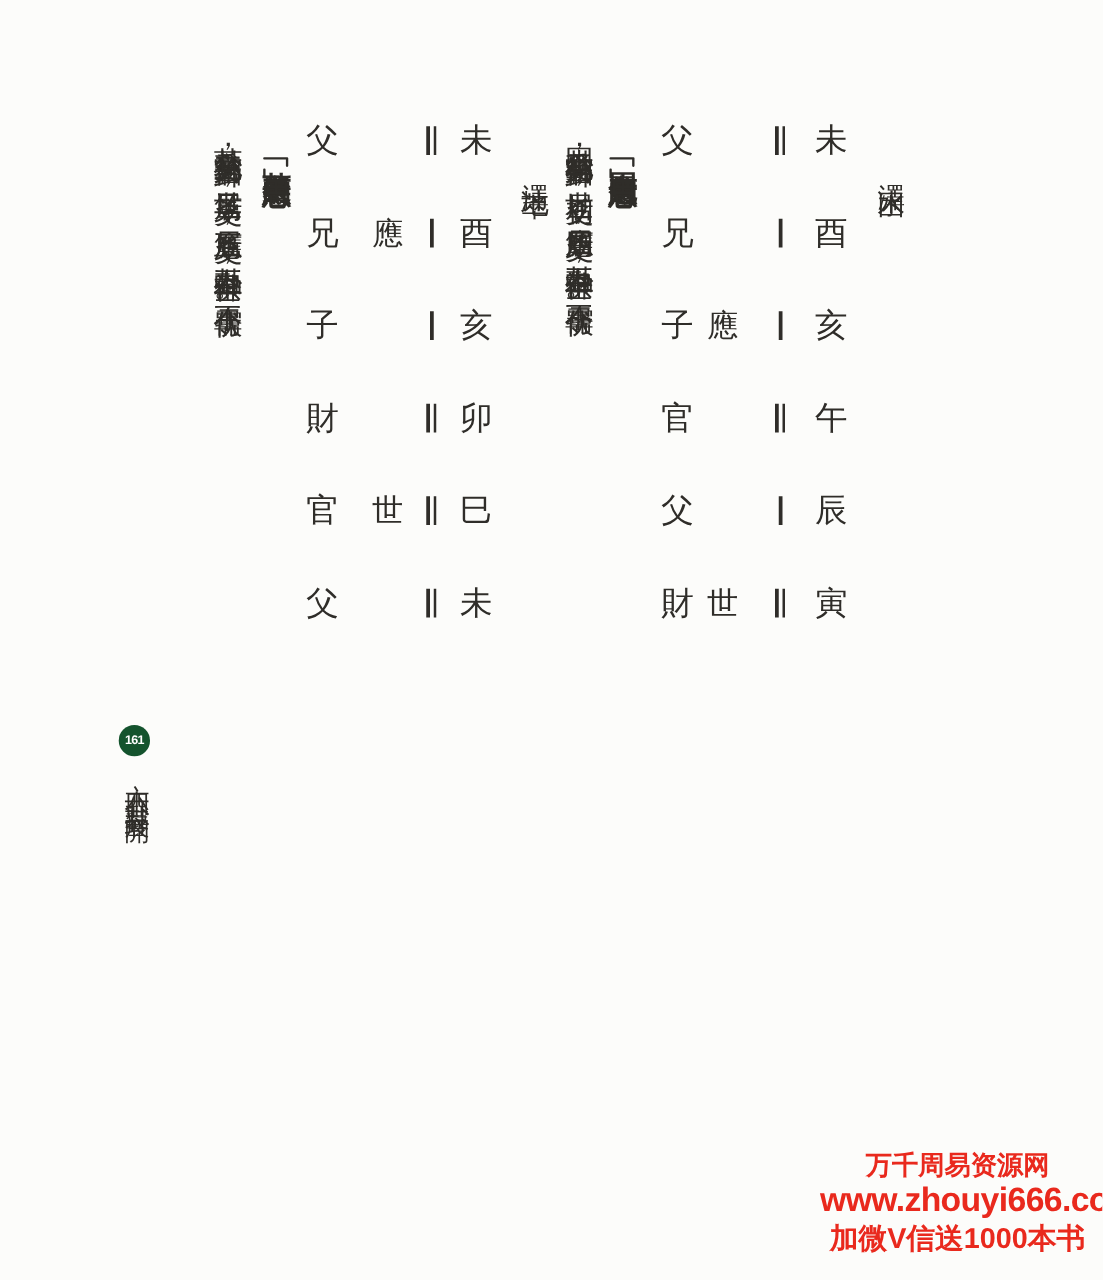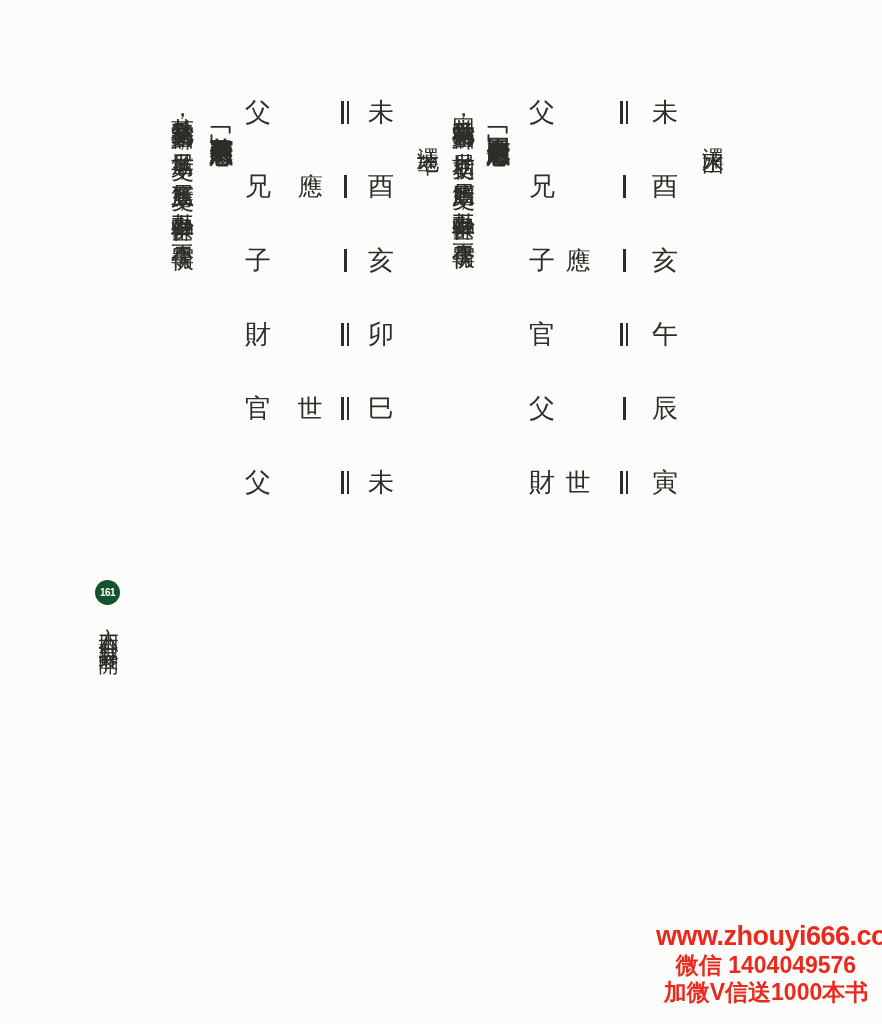--- a/index.html
+++ b/index.html
@@ -148,18 +148,18 @@
     </div>
 
     <h2 class="vtext heading" style="left:204px;top:118px">「萃」有聚的意思</h2>
     <p class="vtext bodytext" style="left:166px;top:100px">萃卦爲兌宮第三個卦，世居第二爻，應居第五爻，卦中五神俱全，不需尋伏。</p>
   </section>
 
   <div class="badge">161</div>
   <div class="vtext runtitle">六十四卦裝卦展開</div>
 
   <div class="watermark">
+    <div class="wm-site">万千周易资源网</div>
     <div class="wm-url">www.zhouyi666.com</div>
-    <div class="wm-wechat">微信 1404049576</div>
     <div class="wm-promo">加微V信送1000本书</div>
   </div>
 
 </div>
 
 </body></html>

